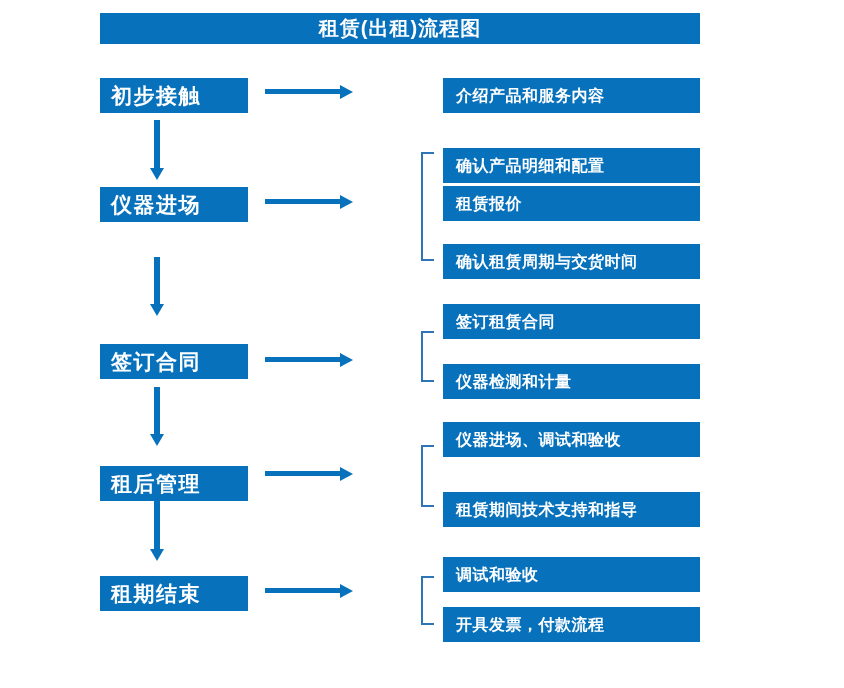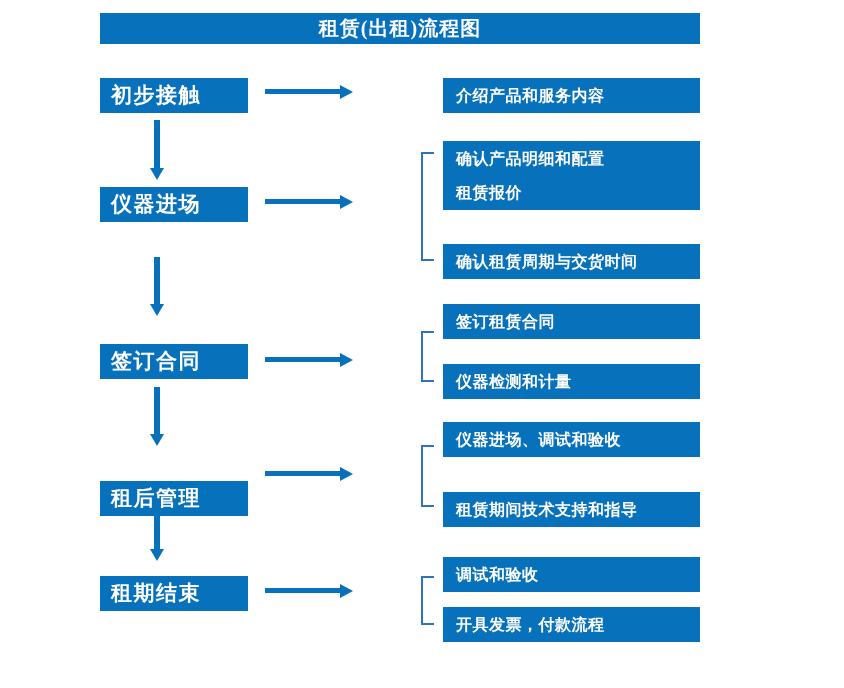--- a/index.html
+++ b/index.html
@@ -5,21 +5,21 @@
   :root{
     --box-blue:#0771bc;
     --bracket-blue:#2e75b6;
     --text-white:#ffffff;
     --bg:#ffffff;
   }
   html,body{margin:0;padding:0;background:var(--bg);}
   .canvas{
     position:relative;width:844px;height:688px;background:var(--bg);
     overflow:hidden;
-    font-family:Liberation Serif, serif;
+    font-family:Liberation Sans, sans-serif;
   }
   .title-bar{
     position:absolute;left:100px;top:13px;width:600px;height:31px;
     background:var(--box-blue);color:var(--text-white);
     font-size:20px;font-weight:bold;letter-spacing:1px;
     display:flex;align-items:center;justify-content:center;
   }
   .lbox{
     position:absolute;left:100px;width:148px;height:35px;
     background:var(--box-blue);color:var(--text-white);
@@ -67,42 +67,42 @@
 
 <div class="canvas">
 
   <div class="title-bar">
     <span>租赁(出租)流程图</span>
   </div>
 
   <div class="lbox" style="top:78px">初步接触</div>
   <div class="lbox" style="top:187px">仪器进场</div>
   <div class="lbox" style="top:344px">签订合同</div>
-  <div class="lbox" style="top:481px">租后管理</div>
+  <div class="lbox" style="top:466px">租后管理</div>
   <div class="lbox" style="top:576px">租期结束</div>
 
   <div class="harrow" style="top:85px"></div>
   <div class="harrow" style="top:195px"></div>
   <div class="harrow" style="top:353px"></div>
   <div class="harrow" style="top:467px"></div>
   <div class="harrow" style="top:584px"></div>
 
   <div class="varrow" style="top:120px;height:60px"></div>
   <div class="varrow" style="top:257px;height:59px"></div>
   <div class="varrow" style="top:387px;height:59px"></div>
   <div class="varrow" style="top:499px;height:62px"></div>
 
   <div class="bracket" style="top:152px;height:109px"></div>
   <div class="bracket" style="top:331px;height:51px"></div>
   <div class="bracket" style="top:445px;height:62px"></div>
   <div class="bracket" style="top:576px;height:49px"></div>
 
   <div class="rbox" style="top:78px">介绍产品和服务内容</div>
-  <div class="rbox" style="top:141px">确认产品明细和配置</div>
-  <div class="rbox" style="top:175px">租赁报价</div>
+  <div class="rbox" style="top:148px">确认产品明细和配置</div>
+  <div class="rbox" style="top:186px">租赁报价</div>
   <div class="rbox" style="top:244px">确认租赁周期与交货时间</div>
   <div class="rbox" style="top:304px">签订租赁合同</div>
   <div class="rbox" style="top:364px">仪器检测和计量</div>
   <div class="rbox" style="top:422px">仪器进场、调试和验收</div>
   <div class="rbox" style="top:492px">租赁期间技术支持和指导</div>
   <div class="rbox" style="top:557px">调试和验收</div>
   <div class="rbox" style="top:607px">开具发票，付款流程</div>
 
 </div>
 

